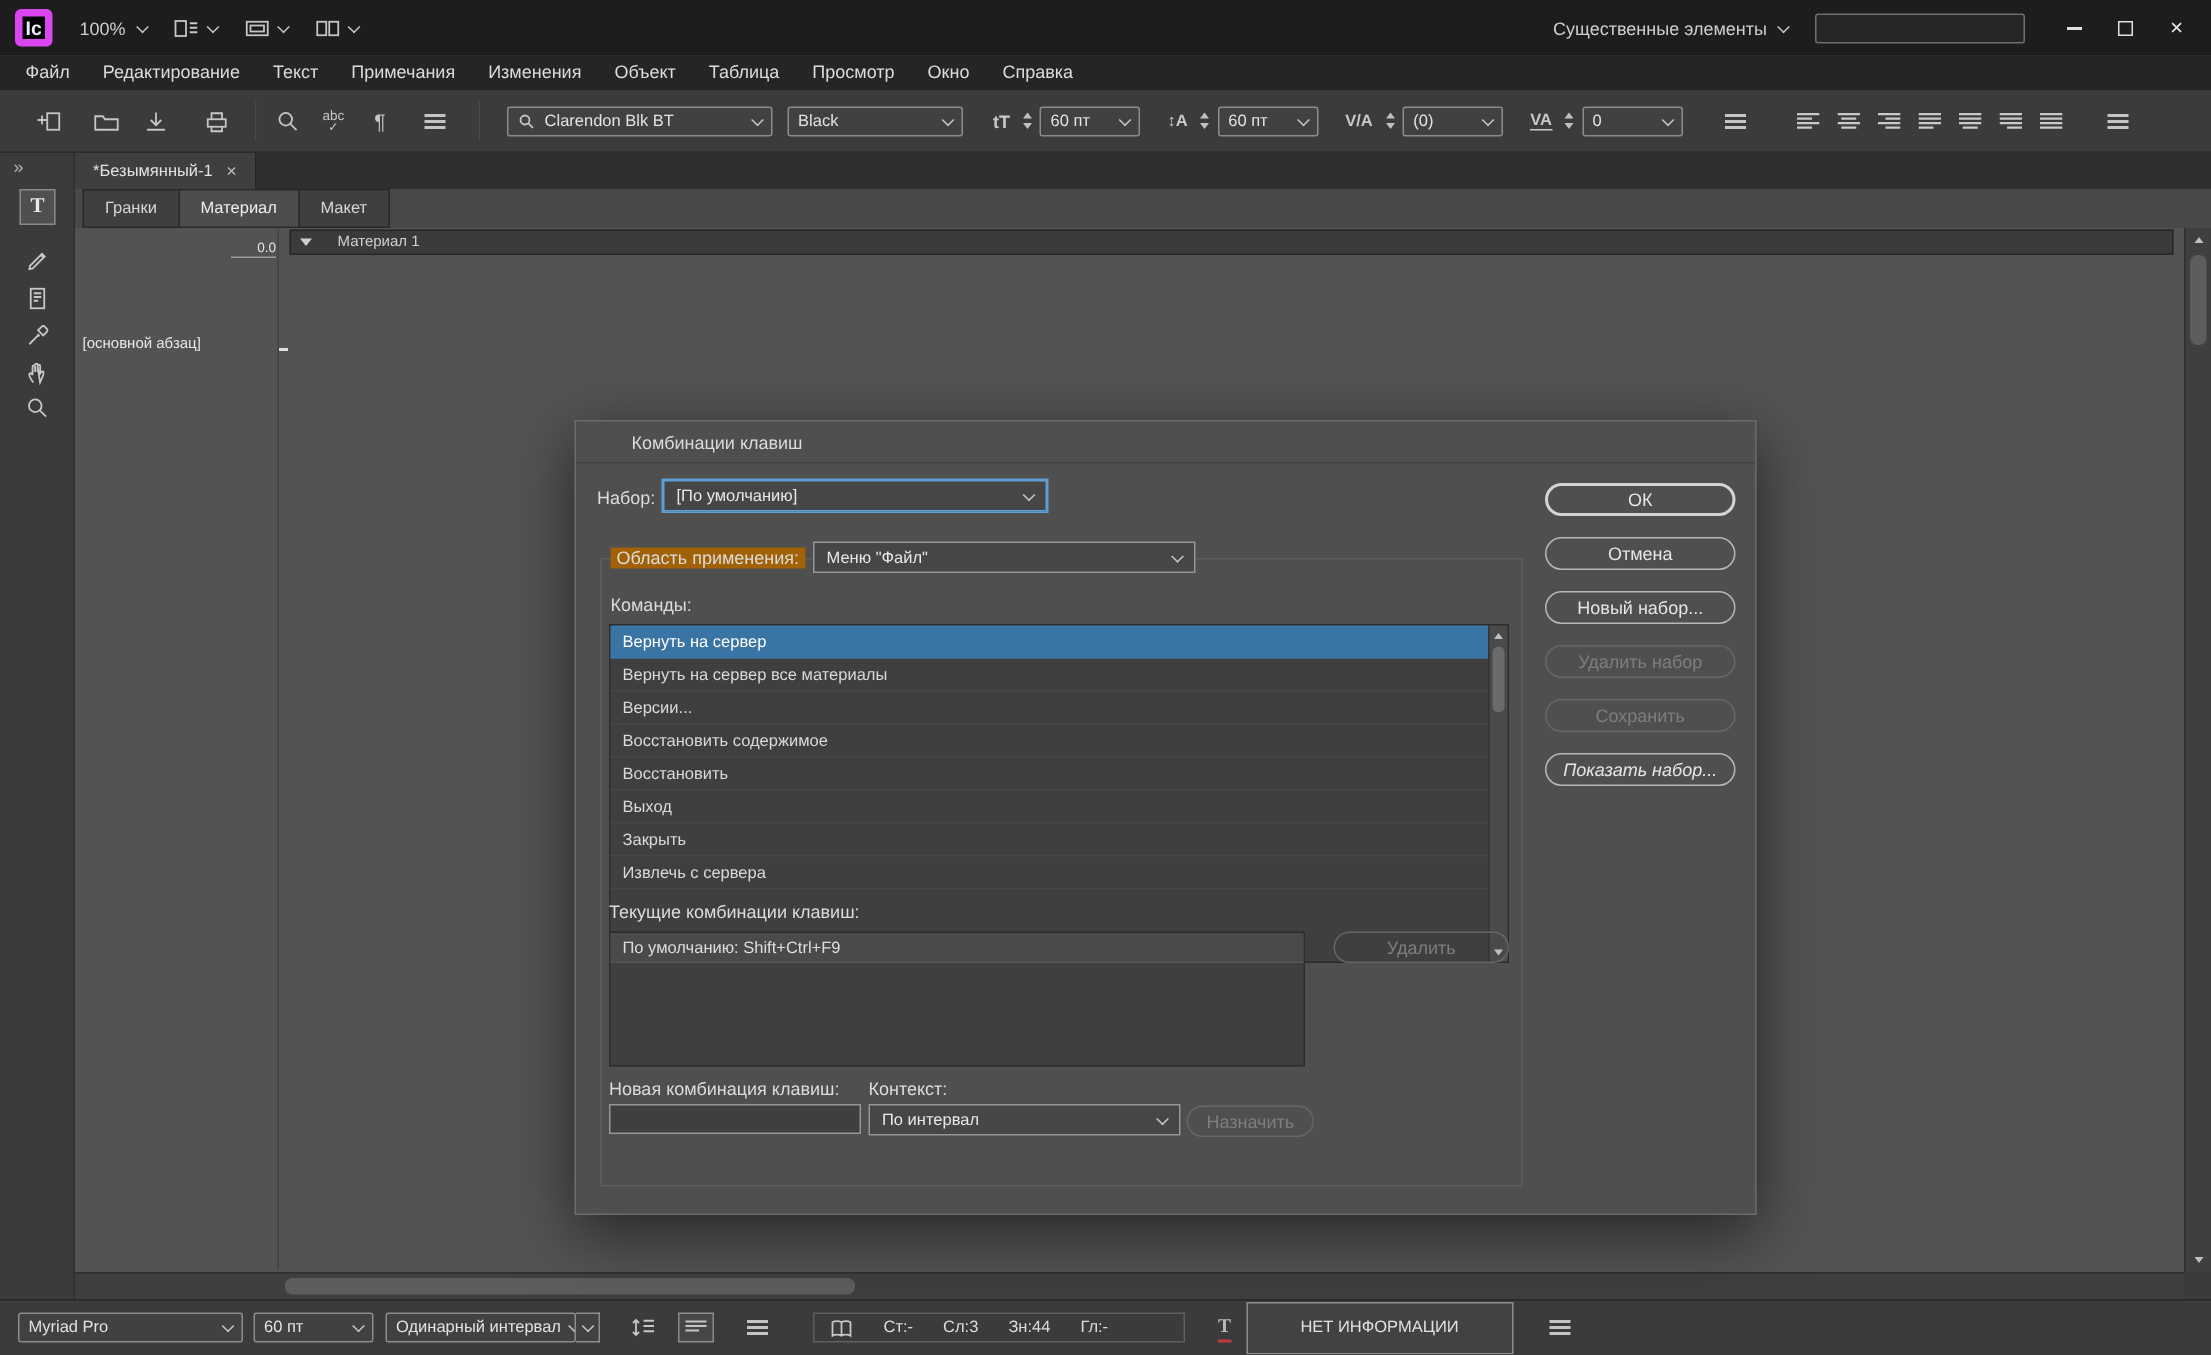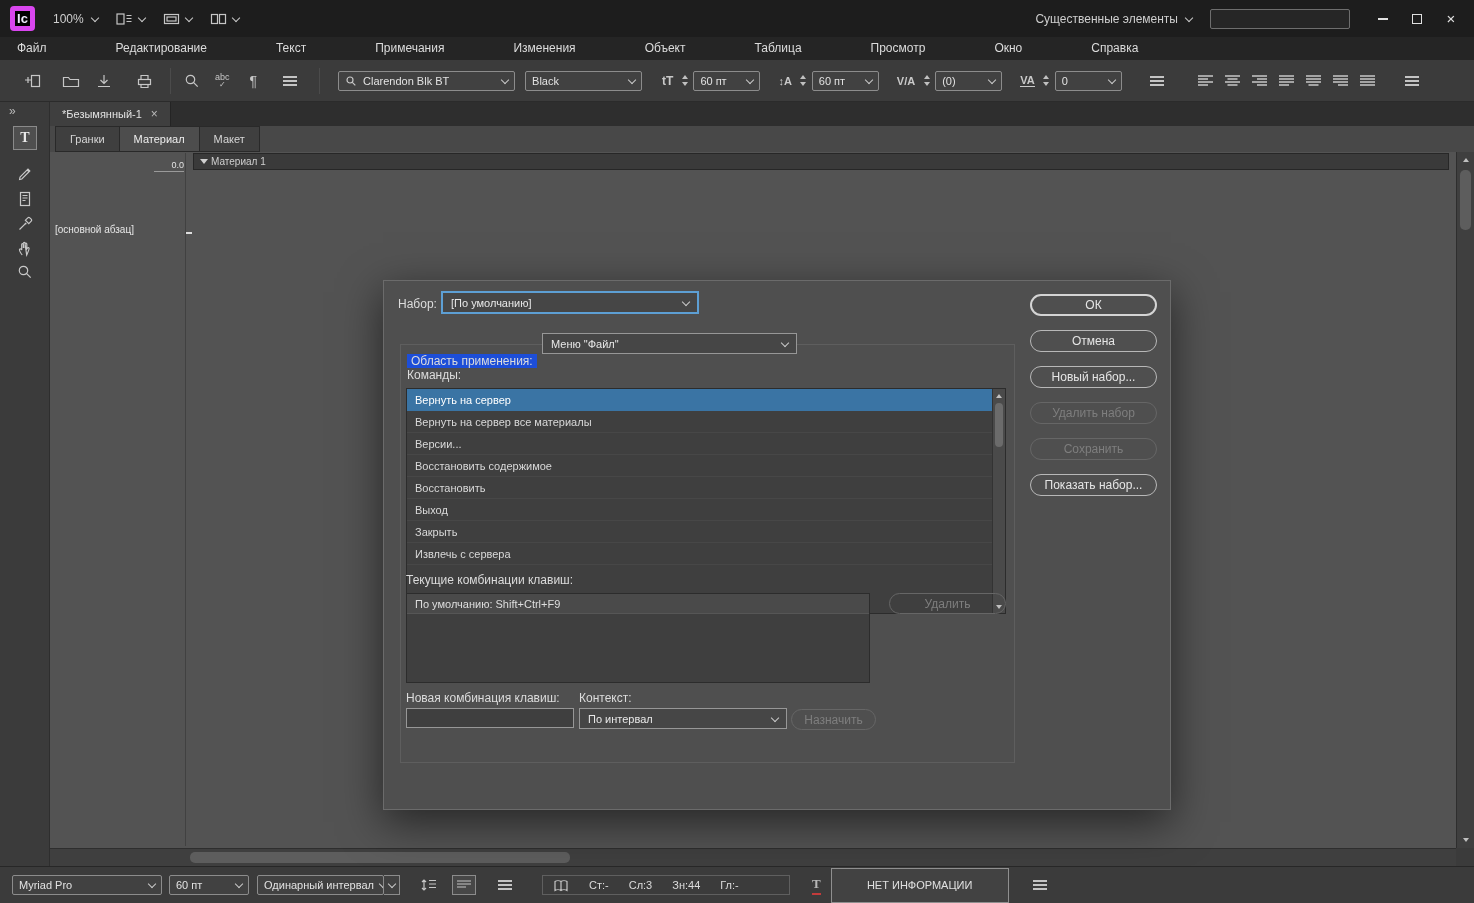--- a/index.html
+++ b/index.html
@@ -12,21 +12,21 @@
   .logo { width:25px; height:25px; background:#000; border:5px solid #d946ef; border-radius:4px; color:#eceafc; font-weight:bold; font-size:13px; display:flex; align-items:center; justify-content:center; flex:none; }
   .tb-ctrl { display:flex; align-items:center; gap:8px; color:#cfcfcf; font-size:12px; margin-left:18px; white-space:nowrap; }
   .tb-group { display:flex; align-items:center; gap:6px; margin-left:18px; }
   .spacer { flex:1; }
   .search { width:140px; height:20px; background:#262626; border:1px solid #6e6e6e; border-radius:2px; margin-left:18px; color:#ddd; padding:0 6px; font-size:11px; font-family:inherit; }
   .winbtn { width:30px; height:26px; display:flex; align-items:center; justify-content:center; color:#e3e3e3; margin-left:4px; font-size:15px; }
   .min-glyph { width:10px; height:2px; background:#e0e0e0; }
   .max-glyph { width:10px; height:10px; border:1.5px solid #e0e0e0; }
 
   
-  .menubar { position:absolute; left:0; top:37px; width:100%; height:23px; background:#252525; display:flex; align-items:center; padding-left:6px;gap:47px; }
+  .menubar { position:absolute; left:0; top:37px; width:100%; height:23px; background:#252525; display:flex; align-items:center; padding-left:6px; }
   .menu-item { padding:0 11px; font-size:12px; color:#dcdcdc; line-height:23px; }
 
   
   .toolbar { position:absolute; left:0; top:60px; width:100%; height:42px; background:#3b3b3b; border-bottom:1px solid #2b2b2b; display:flex; align-items:center; }
   .tool-btn { flex:none; display:flex; align-items:center; justify-content:center; }
   .divider { width:1px; height:26px; background:#2c2c2c; border-right:1px solid #4b4b4b; flex:none; }
   .combo { height:20px; background:#414141; border:1px solid #8c8c8c; border-radius:2px; display:flex; align-items:center; color:#e2e2e2; font-size:11px; padding:0 6px; gap:6px; flex:none; overflow:hidden; white-space:nowrap; }
   .combo .chev { margin-left:auto; }
   .chev { width:6px; height:6px; border-right:1.4px solid #c9c9c9; border-bottom:1.4px solid #c9c9c9; transform:rotate(45deg); display:inline-block; flex:none; margin-top:-2px; }
   .stepper { display:flex; flex-direction:column; gap:3px; align-items:center; width:11px; flex:none; }
@@ -57,39 +57,39 @@
   .tab-close { font-size:12px; color:#bbb; }
   .band { position:absolute; left:50px; top:126px; width:1424px; height:26px; background:#484848; }
   .view-tabs { position:absolute; left:55px; top:126px; height:26px; display:flex; }
   .view-tab { height:26px; line-height:24px; padding:0 14px; background:#3f3f3f; border:1px solid #292929; margin-right:-1px; font-size:11px; color:#d6d6d6; }
   .view-tab.active { background:#4d4d4d; color:#eee; }
   .galley { position:absolute; left:50px; top:152px; width:1406px; height:696px; background:#535353; }
   .galley-rule { position:absolute; left:135px; top:1px; width:1px; height:693px; background:#414141; }
   .ruler-origin { position:absolute; left:104px; top:8px; width:30px; text-align:right; font-size:9px; color:#e3e3e3; border-bottom:1px solid #9a9a9a; padding-bottom:1px; }
   .par-style { position:absolute; left:5px; top:72px; font-size:10px; color:#e6e6e6; }
   .caret-tick { position:absolute; left:136px; top:80px; width:6px; height:2px; background:#dedede; }
-  .story-bar { position:absolute; left:193px; top:153px; width:1256px; height:17px; background:#3a3a3a; border:1px solid #272727; display:flex; align-items:center; gap:3px; padding:0 6px; font-size:10px; color:#cfcfcf; }
+  .story-bar { position:absolute; left:193px; top:153px; width:1256px; height:17px; background:#3a3a3a; border:1px solid #272727; display:flex; align-items:center; gap:17px; padding:0 6px; font-size:10px; color:#cfcfcf; }
   .tri-down { width:0; height:0; border-left:4px solid transparent; border-right:4px solid transparent; border-top:5px solid #cfcfcf; }
 
   
   .vscroll { position:absolute; right:0; top:152px; width:18px; height:696px; background:#3f3f3f; border-left:1px solid #2e2e2e; }
   .vs-arrow { position:absolute; left:0; width:17px; height:16px; display:flex; align-items:center; justify-content:center; }
   .vs-arrow.up { top:0; } .vs-arrow.down { bottom:0; }
   .vs-thumb { position:absolute; left:3px; top:18px; width:11px; height:60px; background:#5d5d5d; border-radius:5px; }
   .hscroll { position:absolute; left:50px; top:848px; width:1406px; height:18px; background:#3f3f3f; border-top:1px solid #2e2e2e; }
   .hs-thumb { position:absolute; left:140px; top:3px; width:380px; height:11px; background:#5d5d5d; border-radius:5px; }
   .corner { position:absolute; right:0; top:848px; width:18px; height:18px; background:#3b3b3b; }
 
   
   .dialog { position:absolute; left:383px; top:280px; width:788px; height:530px; background:#4f4f4f; border:1px solid #6b6b6b; box-shadow:0 12px 40px rgba(0,0,0,.55); }
   .dlg-title { height:28px; line-height:28px; padding-left:37px; font-size:12px; color:#dadada; border-bottom:1px solid #404040; }
   .dlg-body { position:relative; height:501px; }
   .lbl { position:absolute; font-size:12px; color:#dcdcdc; white-space:nowrap; }
   .set-lbl { left:14px; top:16px; }
-  .area-lbl { left:23px; top:56px; background:#1d4ed8; padding:0 4px;margin-top:17px; }
+  .area-lbl { left:23px; top:56px; background:#a16207; padding:0 4px; }
   .cmds-lbl { left:23px; top:87px; }
   .cur-lbl { left:22px; top:292px; }
   .new-lbl { left:22px; top:410px; }
   .ctx-lbl { left:195px; top:410px; }
   .dd { position:absolute; height:21px; background:#464646; border:1px solid #979797; display:flex; align-items:center; padding:0 8px; font-size:11px; color:#e8e8e8; white-space:nowrap; overflow:hidden; }
   .dd .chev { margin-left:auto; }
   .dd.focus { border-color:#5d9fd4; box-shadow:0 0 0 1px #5d9fd4; }
   .set-dd { left:58px; top:11px; width:256px; }
   .area-dd { left:158px; top:52px; width:255px; }
   .ctx-dd { left:195px; top:427px; width:208px; }
@@ -105,21 +105,21 @@
   .cur-box { position:absolute; left:22px; top:312px; width:464px; height:90px; background:#3f3f3f; border:1px solid #2c2c2c; }
   .cur-row { height:20px; line-height:20px; padding-left:8px; font-size:11px; color:#dedede; background:#4a4a4a; border-bottom:1px solid #565656; }
   .txt { position:absolute; height:20px; background:#3f3f3f; border:1px solid #979797; color:#e8e8e8; font-size:11px; padding:0 6px; font-family:inherit; }
   .new-input { left:22px; top:427px; width:168px; }
   .btn { position:absolute; height:22px; border-radius:11px; border:1px solid #b8b8b8; background:transparent; color:#e5e5e5; font-size:12px; font-family:inherit; white-space:nowrap; }
   .btn-ok { left:646px; top:13px; width:127px; border-width:2px; border-color:#d4d4d4; }
   .btn-cancel { left:646px; top:49px; width:127px; }
   .btn-newset { left:646px; top:85px; width:127px; }
   .btn-delset { left:646px; top:121px; width:127px; }
   .btn-save { left:646px; top:157px; width:127px; }
-  .btn-showset { left:646px; top:193px; width:127px; }
+  .btn-showset { left:646px; top:193px; width:127px;font-style:italic; }
   .btn-remove { left:505px; top:312px; width:117px; height:21px; }
   .btn-assign { left:407px; top:428px; width:85px; height:21px; }
   .btn.disabled { border-color:#666; color:#7e7e7e; }
 
   
   .statusbar { position:absolute; left:0; top:866px; width:100%; height:37px; background:#3b3b3b; border-top:1px solid #272727; display:flex; align-items:center; padding-left:12px; }
   .combo-ext { width:16px; height:20px; background:#414141; border:1px solid #8c8c8c; border-left:none; display:flex; align-items:center; justify-content:center; flex:none; }
   .boxed-icon { width:24px; height:20px; border:1px solid #8c8c8c; background:#474747; display:flex; align-items:center; justify-content:center; flex:none; }
   .counters-box { margin-left:30px; height:20px; min-width:248px; border:1px solid #5f5f5f; display:flex; align-items:center; gap:20px; padding:0 10px; font-size:11px; flex:none; }
   .counter { color:#dcdcdc; }
@@ -407,20 +407,21 @@
     <div class="vs-arrow down">
         <i class="tri-d"></i>
       </div>
   </div>
   <div class="hscroll">
     <div class="hs-thumb"></div>
   </div>
   <div class="corner"></div>
 
   <div class="dialog">
+    <div class="dlg-title">Комбинации клавиш</div>
     <div class="dlg-body">
       <span class="lbl set-lbl">Набор:</span>
       <div class="dd set-dd focus">
         <span>[По умолчанию]</span>
           <i class="chev"></i>
       </div>
 
       <button class="btn btn-ok">ОК</button>
       <button class="btn btn-cancel">Отмена</button>
       <button class="btn btn-newset">Новый набор...</button>

